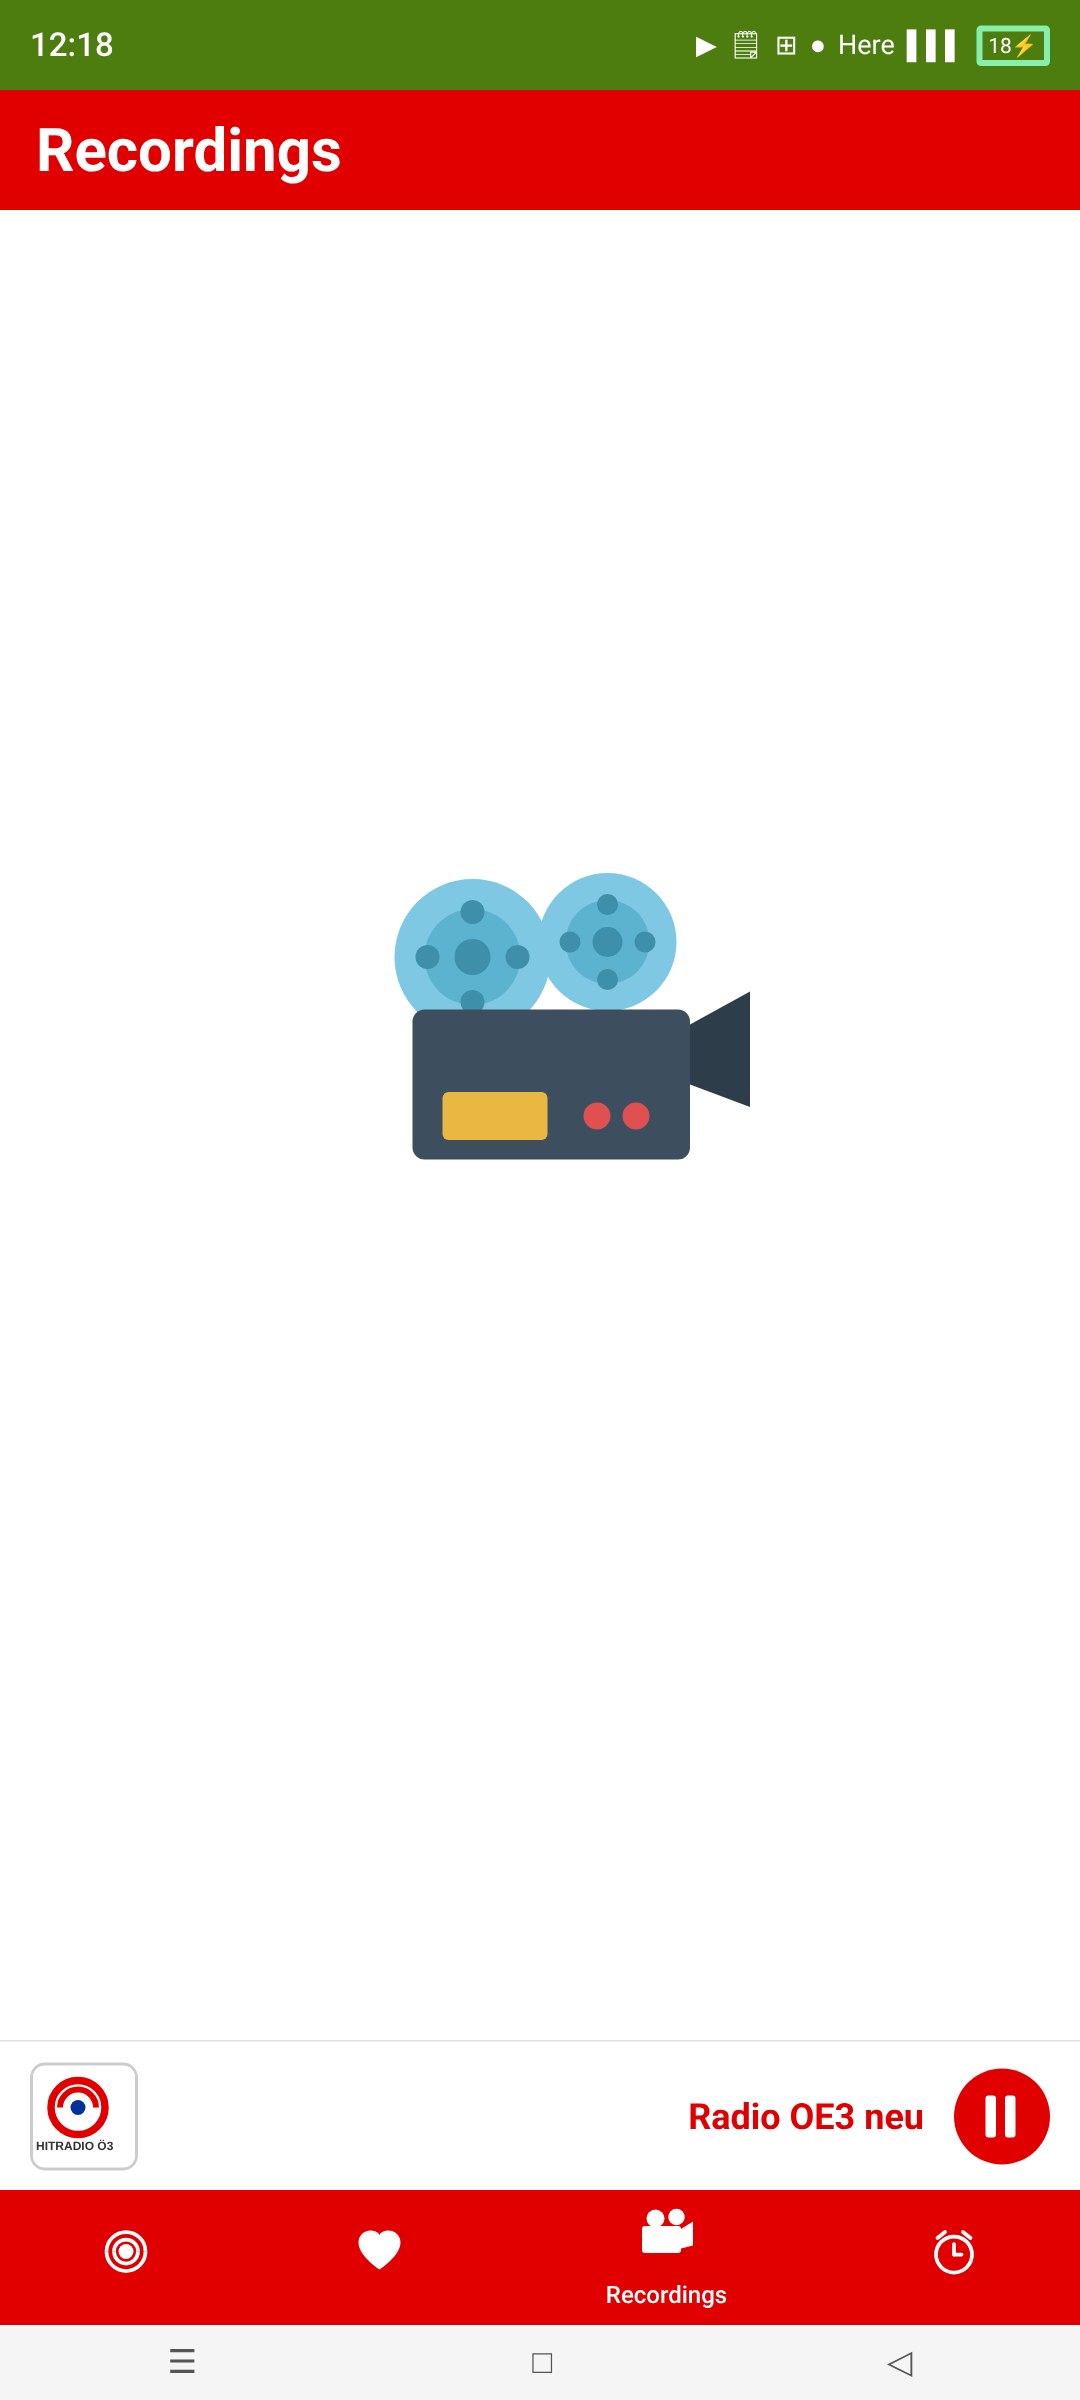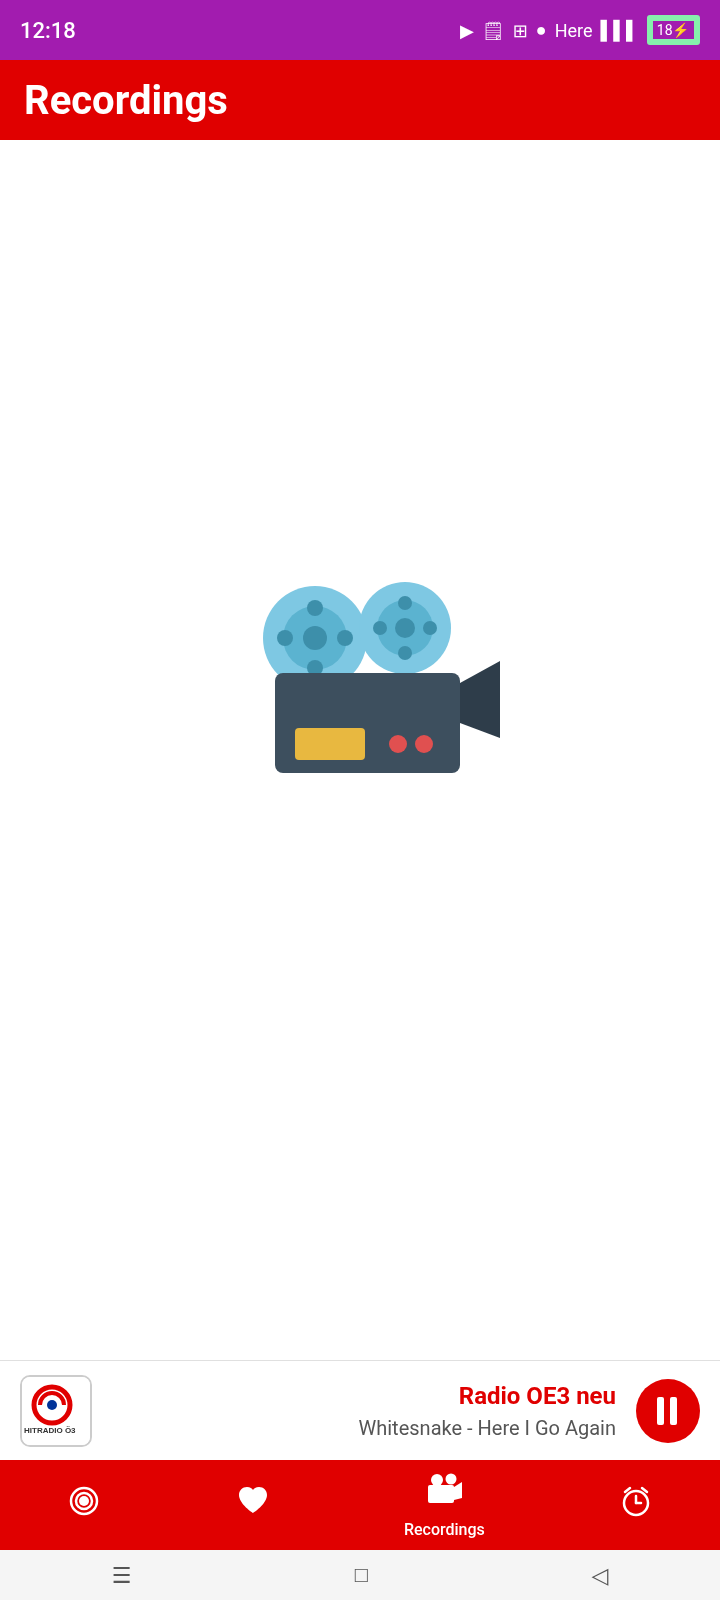--- a/index.html
+++ b/index.html
@@ -8,21 +8,21 @@
       width: 720px;
       min-height: 1600px;
       font-family: 'Roboto', Arial, sans-serif;
       background: #fff;
       position: relative;
       overflow-x: hidden;
     }
 
     
     .status-bar {
-      background: #a21caf;
+      background: #4d7c0f;
       height: 60px;
       display: flex;
       align-items: center;
       justify-content: space-between;
       padding: 0 20px;
     }
     .status-left {
       color: white;
       font-size: 22px;
       font-weight: 500;
@@ -31,21 +31,21 @@
       display: flex;
       align-items: center;
       gap: 8px;
       color: white;
     }
     .status-icon {
       font-size: 18px;
       color: white;
     }
     .battery-box {
-      border: 6px solid #86efac;
+      border: 4px solid #86efac;
       border-radius: 3px;
       padding: 1px 4px;
       font-size: 14px;
       color: white;
     }
 
     
     .toolbar {
       background: #e00000;
       height: 80px;
@@ -278,21 +278,20 @@
 
       <path d="M18,28 A12,12 0 0,1 42,28" fill="none" stroke="#e00000" stroke-width="4"></path>
 
       <circle cx="30" cy="28" r="5" fill="#003399"></circle>
 
       <text x="2" y="56" font-size="8" font-weight="bold" fill="#333" font-family="Arial">HITRADIO Ö3</text>
     </svg>
   </div>
   <div class="station-info">
     <span class="station-name">Radio OE3 neu</span>
-    <span class="station-song">Whitesnake - Here I Go Again</span>
   </div>
   <div class="play-pause-btn">
     <div class="pause-icon">
       <div class="pause-bar"></div>
       <div class="pause-bar"></div>
     </div>
   </div>
 </div>
 
 <div class="bottom-nav">

